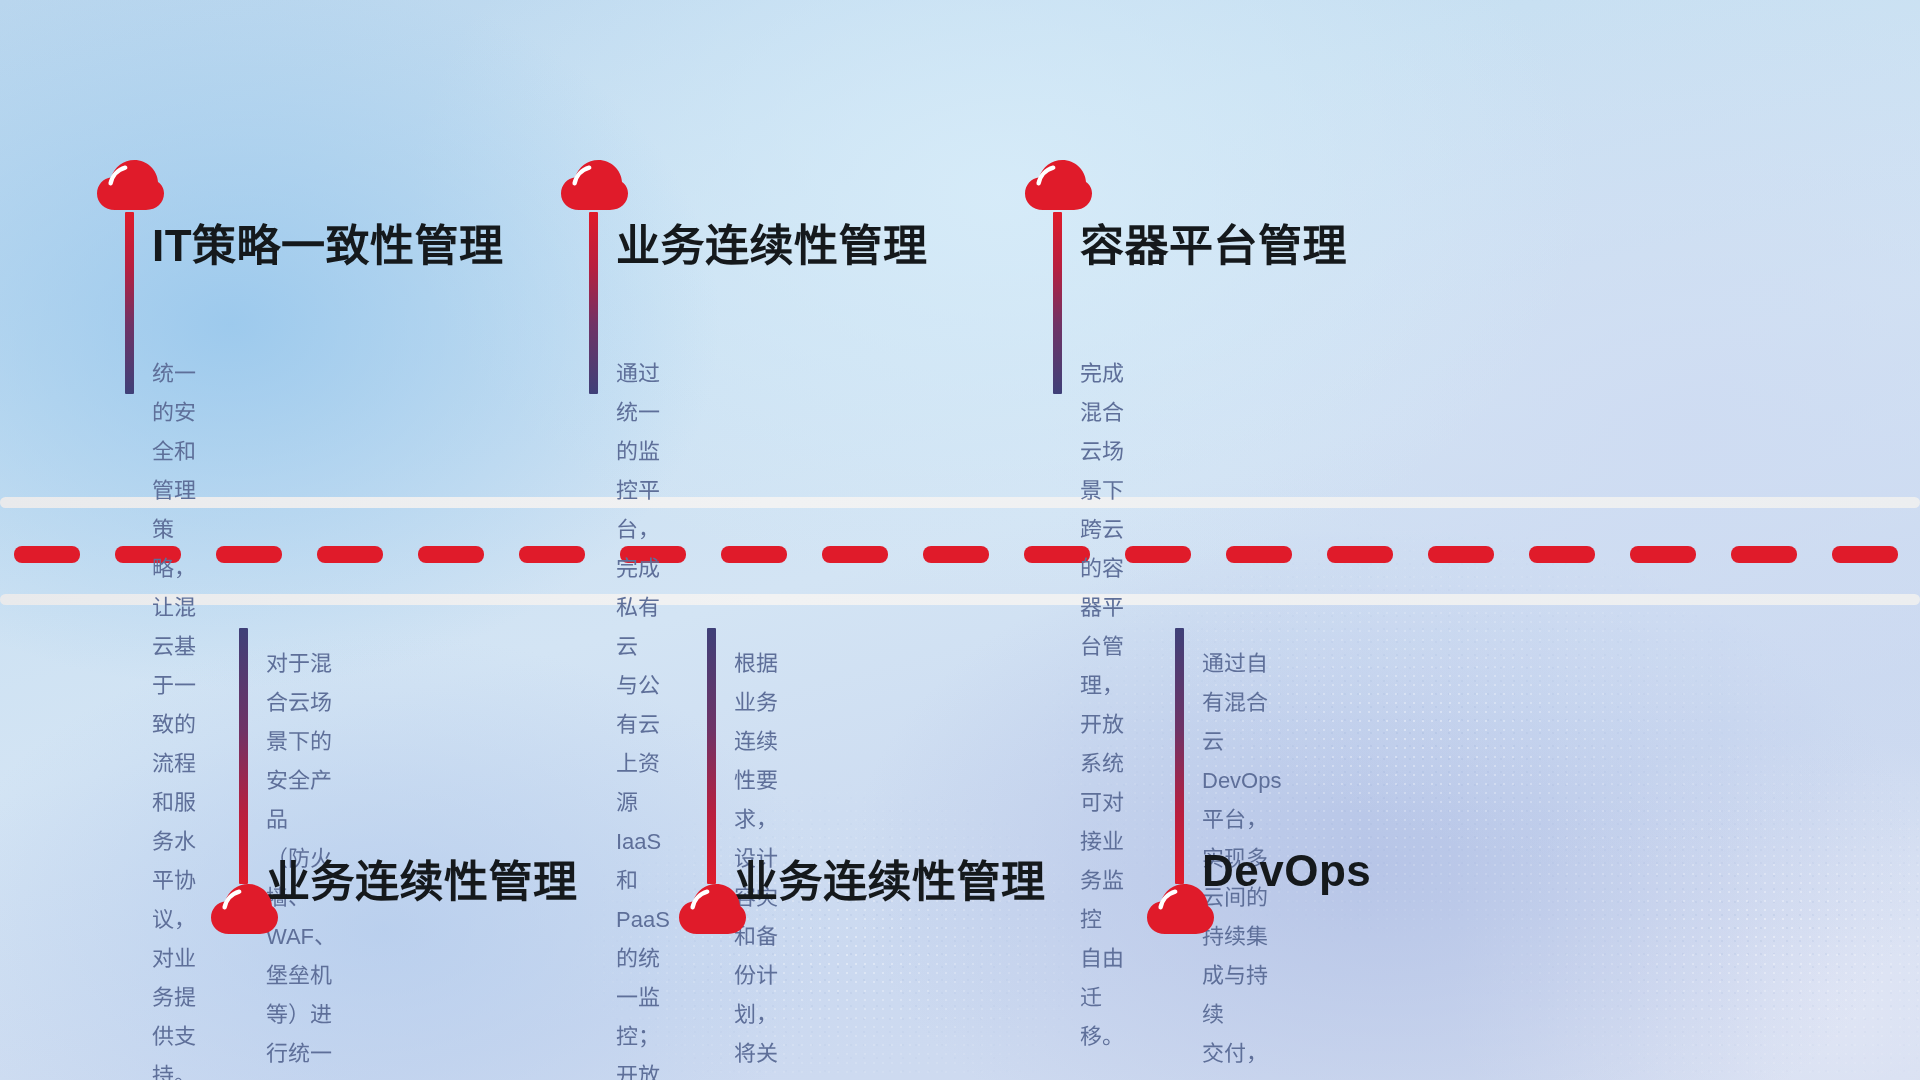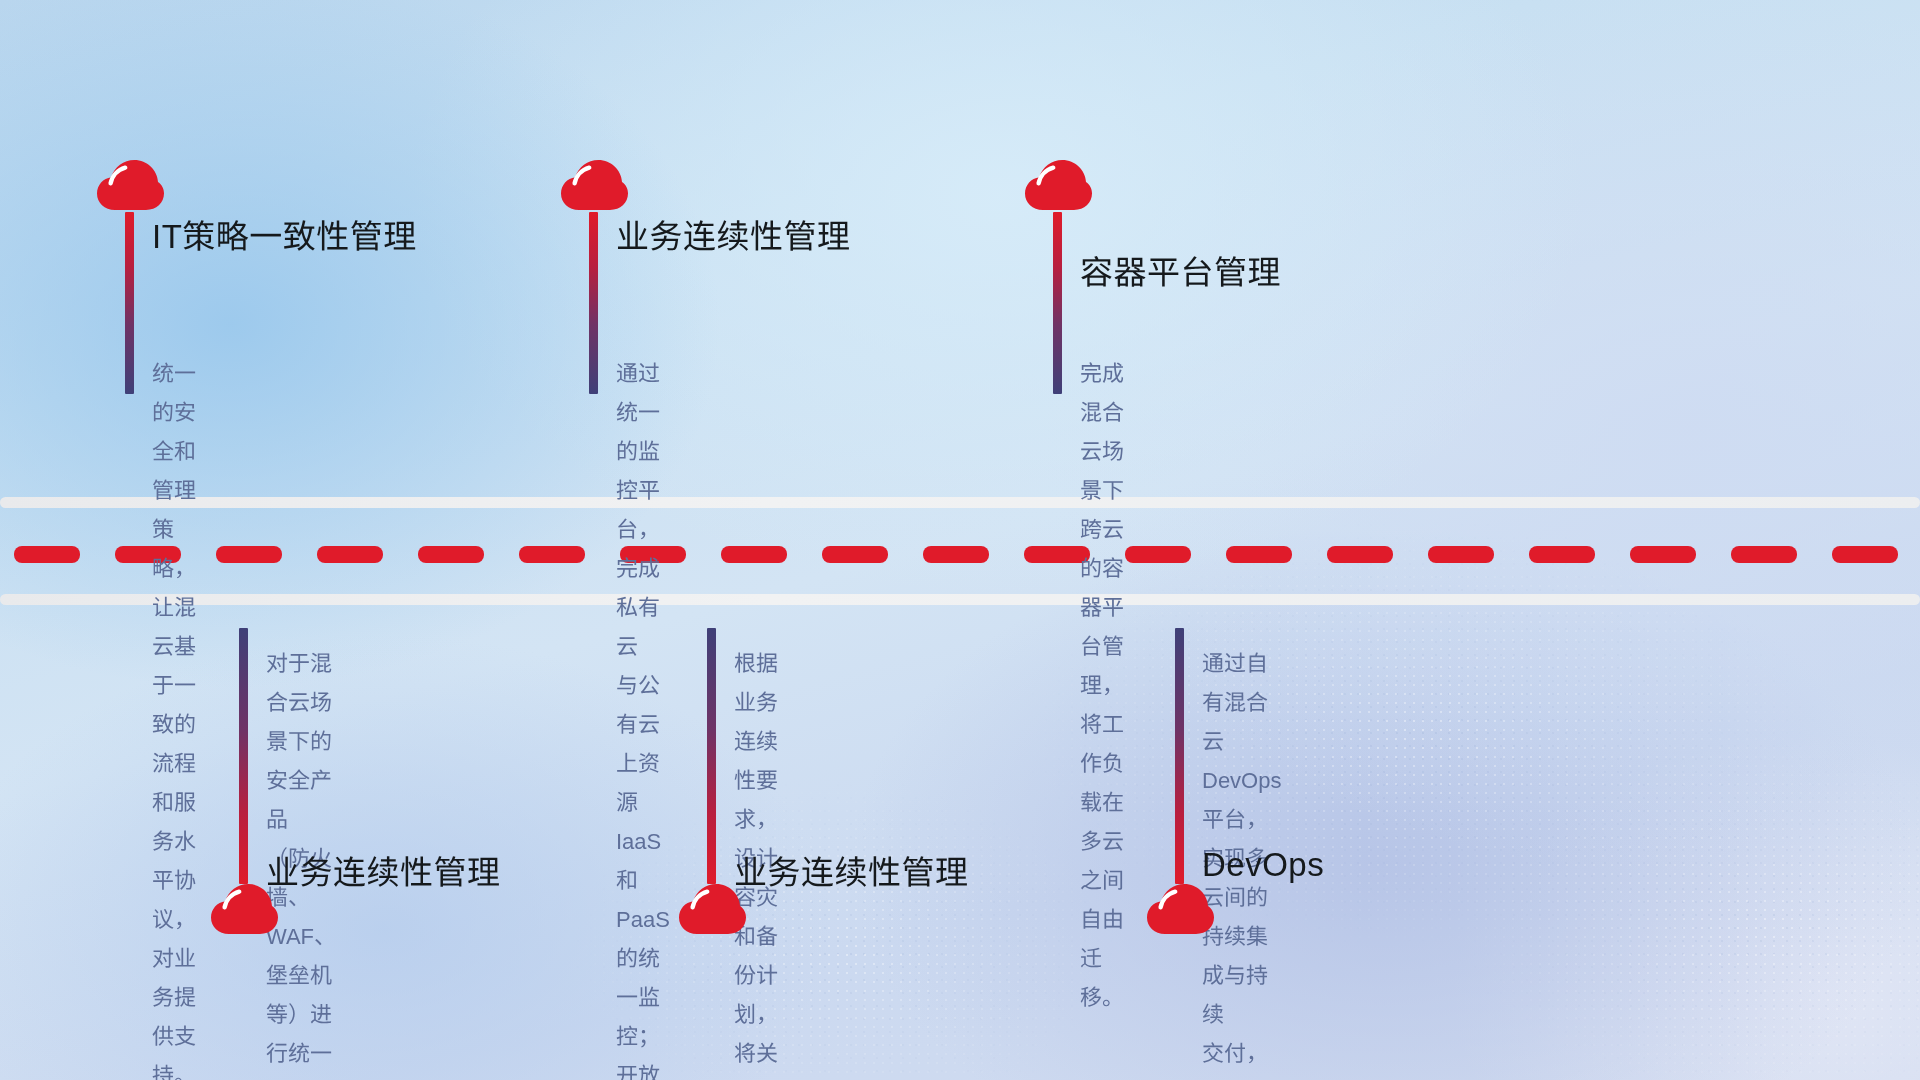--- a/index.html
+++ b/index.html
@@ -71,22 +71,22 @@
   
   .pin { position:absolute; z-index:5; }
   .cloud-icon { display:block; width:68px; height:52px; }
   .stem { width:9px; border-radius:1px; margin-left:29px; }
 
   .stem-top    { background:linear-gradient(180deg,#e01b2a 0%,#b81f3f 30%,#6f3366 62%,#3f4078 100%); }
   .stem-bottom { background:linear-gradient(180deg,#3f4078 0%,#6f3366 40%,#b81f3f 72%,#e01b2a 100%); }
 
   .heading {
     color:#15191c;
-    font-size:33px;
-    font-weight:400;
+    font-size:44px;
+    font-weight:700;
     letter-spacing:0.5px;
     white-space:nowrap;
   }
   .body-text {
     color:#5e6f99;
     font-size:22px;
     line-height:39px;
     font-weight:400;
     white-space:pre-line;
   }
@@ -167,23 +167,23 @@
   </div>
 
   <div class="col" id="col-top-3">
     <div class="pin top-pin">
       <svg class="cloud-icon" viewBox="0 0 68 52">
         <path d="M19 50C8.5 50 1 42.8 1 33.5 1 25 7.2 18.2 15.3 17.2 18.3 7.2 27.6 0 38.4 0c12.6 0 22.9 9.8 23.6 22.1C65.9 24.6 68 28.8 68 33.6 68 42.8 60.4 50 50 50Z" fill="#e01b2a"></path>
         <path d="M14.6 23.3c1.6-7.6 7.3-13.6 14.6-15.6" fill="none" stroke="#ffffff" stroke-width="4.4" stroke-linecap="round"></path>
       </svg>
       <div class="stem stem-top" style="height:182px;"></div>
     </div>
-    <div class="heading top-head" style="left:56px;margin-top:36px;">容器平台管理</div>
+    <div class="heading top-head" style="left:56px;">容器平台管理</div>
     <div class="body-text top-body" style="left:56px;">完成混合云场景下跨云的容器平
-台管理，将工作负载在多云之间
+台管理，开放系统可对接业务监控
 自由迁移。</div>
   </div>
 
   <div class="col" id="col-bot-1">
     <div class="pin bot-pin">
       <div class="stem stem-bottom" style="height:256px;"></div>
       <svg class="cloud-icon" viewBox="0 0 68 52">
         <path d="M19 50C8.5 50 1 42.8 1 33.5 1 25 7.2 18.2 15.3 17.2 18.3 7.2 27.6 0 38.4 0c12.6 0 22.9 9.8 23.6 22.1C65.9 24.6 68 28.8 68 33.6 68 42.8 60.4 50 50 50Z" fill="#e01b2a"></path>
         <path d="M14.6 23.3c1.6-7.6 7.3-13.6 14.6-15.6" fill="none" stroke="#ffffff" stroke-width="4.4" stroke-linecap="round"></path>
       </svg>

